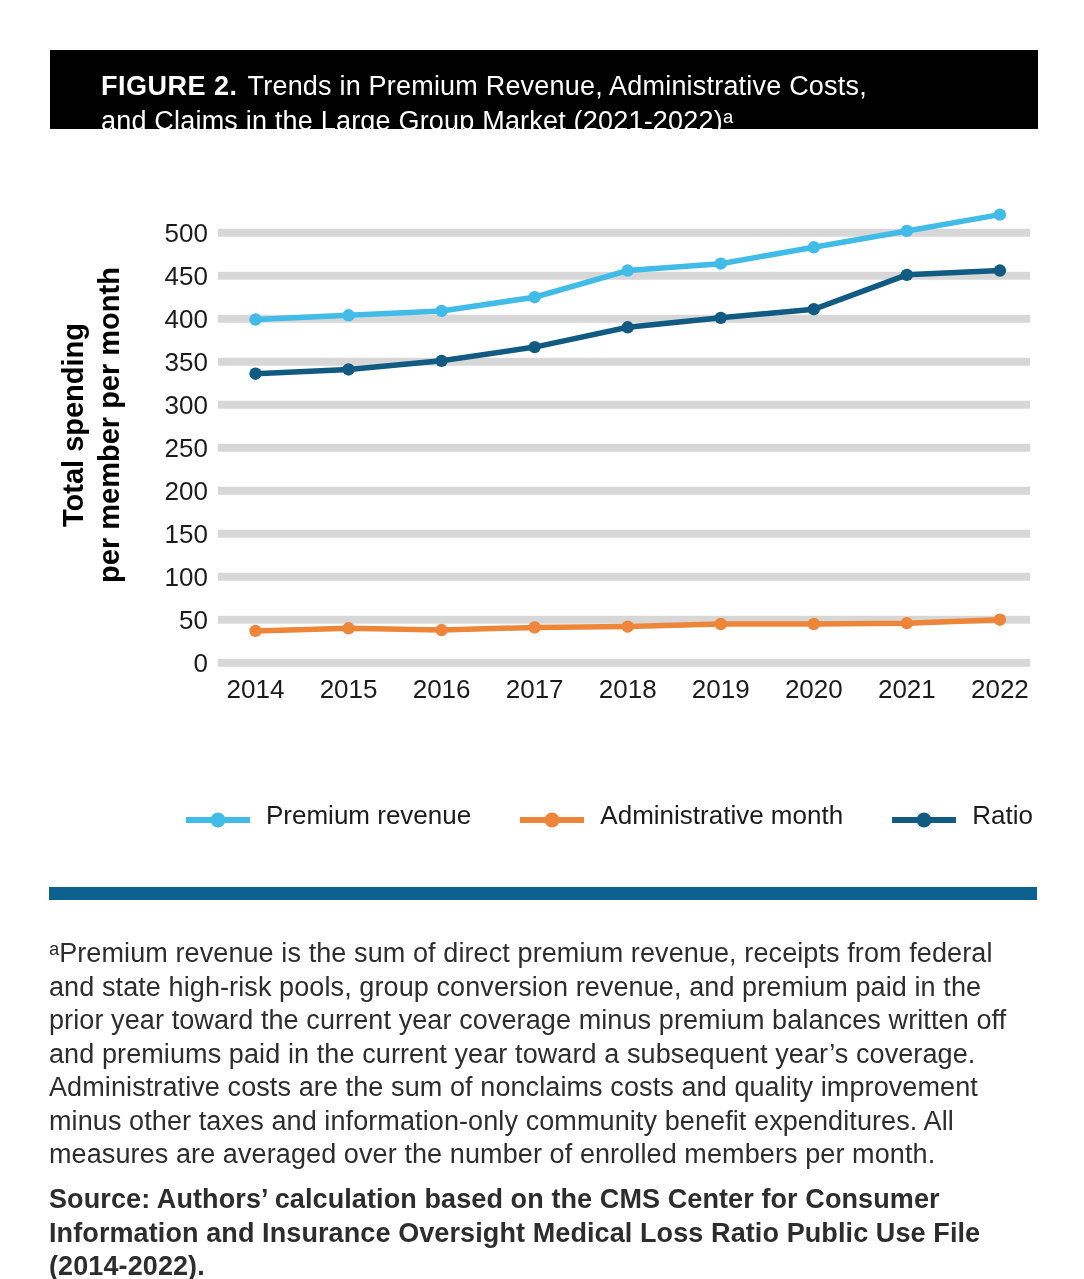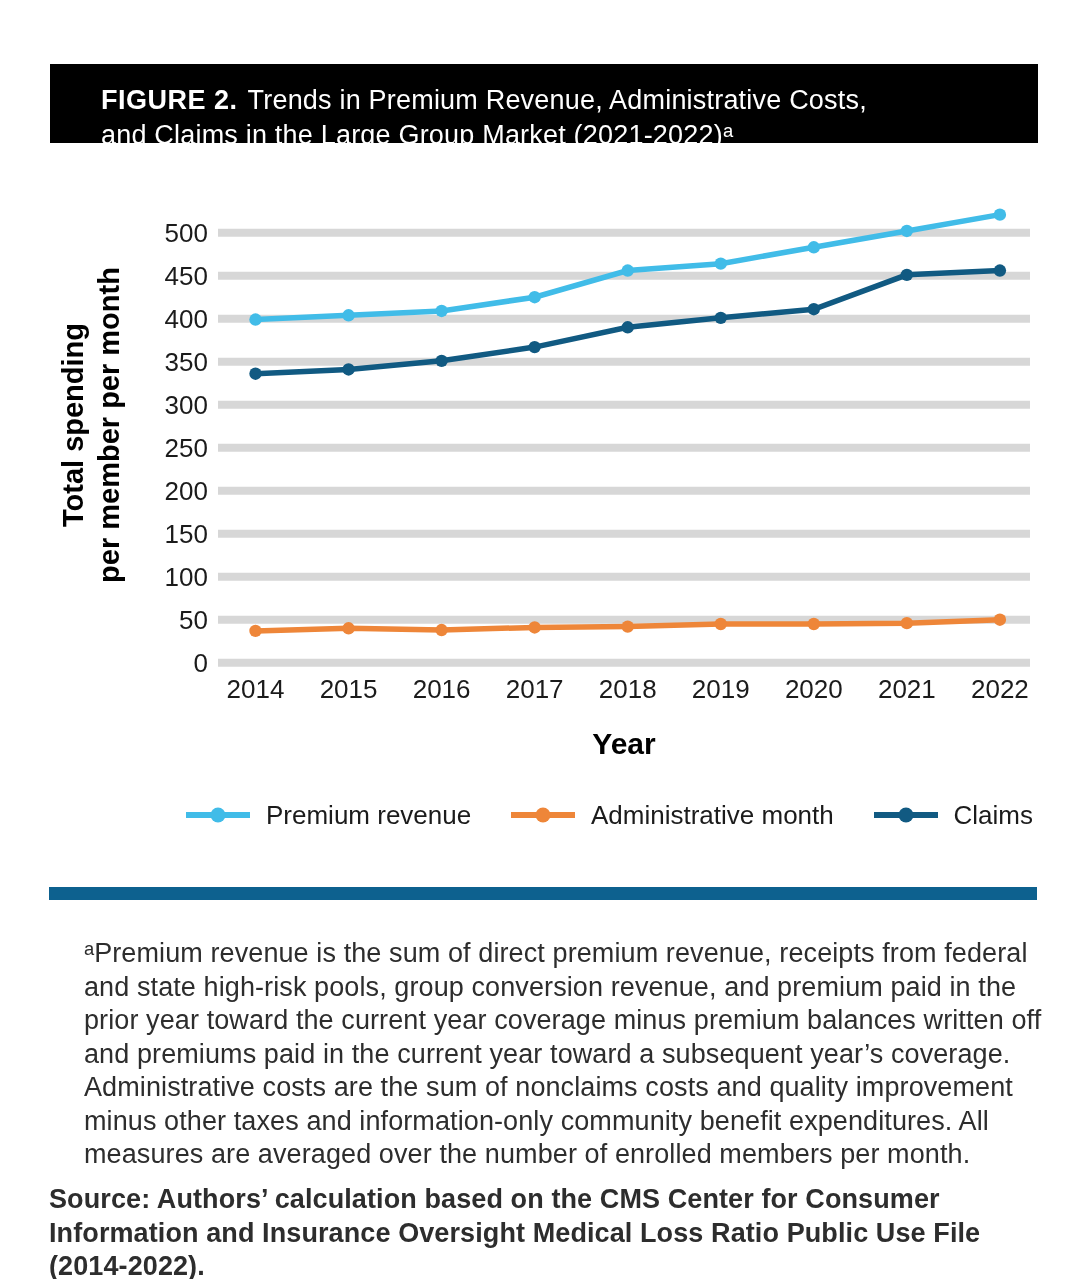--- a/index.html
+++ b/index.html
@@ -2,21 +2,21 @@
 <html><head>
 <meta charset="utf-8">
 <style>
   html,body{margin:0;padding:0;background:#ffffff;}
   .page{
     position:relative;width:1084px;height:1279px;background:#ffffff;
     font-family:"Liberation Sans",sans-serif;overflow:hidden;
   }
   
   .fig-header{
-    position:absolute;left:50px;top:64px;width:988px;height:79px;
+    position:absolute;left:50px;top:50px;width:988px;height:79px;
     box-sizing:border-box;padding:19px 20px 0 51px;overflow:hidden;
   }
   .fig-header .h-line{
     color:#ffffff;font-size:27px;line-height:35px;white-space:nowrap;
     font-weight:500;letter-spacing:0.2px;
   }
   .fig-header .h-label{font-weight:700;margin-right:10px;letter-spacing:0.5px;}
   
   .chart-svg{position:absolute;left:130px;top:195px;}
   .chart-svg text.tick{font-family:"Liberation Sans",sans-serif;font-size:26px;fill:#1b1b1b;}
@@ -28,29 +28,29 @@
   }
   .x-axis-title{
     position:absolute;left:218px;top:727px;width:812px;
     text-align:center;font-size:30px;font-weight:700;color:#000;
   }
   
   .legend{
     position:absolute;left:185px;top:797px;width:848px;height:36px;
     display:flex;justify-content:space-between;align-items:center;
   }
-  .legend-item{display:flex;align-items:center;gap:15px;}
+  .legend-item{display:flex;align-items:flex-end;gap:15px;}
   .legend-item span{font-size:26px;color:#1b1b1b;}
   
   .divider{position:absolute;left:49px;top:887px;width:988px;height:13px;}
   .note{
     position:absolute;left:49px;width:992px;
     font-size:27px;line-height:33.5px;color:#2d2d2d;letter-spacing:0.1px;
   }
-  .footnote{top:910px;margin-left:35px;}
+  .footnote{top:910px;}
   .source{top:1156px;font-weight:bold;}
 </style>
 </head>
 <body>
 
 <div class="page">
 
   <div class="fig-header" id="fig-header" style="background: rgb(0, 0, 0);">
     <div class="h-line"><span class="h-label">FIGURE 2.</span><span>Trends in Premium Revenue, Administrative Costs,</span></div>
     <div class="h-line">and Claims in the Large Group Market (2021-2022)ᵃ</div>
@@ -118,21 +118,20 @@
       <circle cx="218.55" cy="174.44" r="6.2" fill="#115a82"></circle>
       <circle cx="311.6" cy="165.83999999999997" r="6.2" fill="#115a82"></circle>
       <circle cx="404.65" cy="152.07999999999998" r="6.2" fill="#115a82"></circle>
       <circle cx="497.7" cy="132.3" r="6.2" fill="#115a82"></circle>
       <circle cx="590.75" cy="122.83999999999997" r="6.2" fill="#115a82"></circle>
       <circle cx="683.8" cy="114.24000000000001" r="6.2" fill="#115a82"></circle>
       <circle cx="776.85" cy="79.83999999999997" r="6.2" fill="#115a82"></circle>
       <circle cx="869.9" cy="75.54000000000002" r="6.2" fill="#115a82"></circle>
     </svg>
 
-  <div class="x-axis-title">Year</div>
 
   <div class="legend" id="legend">
       <div class="legend-item">
         <svg width="66" height="22">
           <line x1="1" x2="65" y1="11" y2="11" stroke="#41bce8" stroke-width="6"></line>
           <circle cx="33" cy="11" r="7.5" fill="#41bce8"></circle>
         </svg>
         <span>Premium revenue</span>
       </div>
       <div class="legend-item">
@@ -140,21 +139,21 @@
           <line x1="1" x2="65" y1="11" y2="11" stroke="#ee8639" stroke-width="6"></line>
           <circle cx="33" cy="11" r="7.5" fill="#ee8639"></circle>
         </svg>
         <span>Administrative month</span>
       </div>
       <div class="legend-item">
         <svg width="66" height="22">
           <line x1="1" x2="65" y1="11" y2="11" stroke="#115a82" stroke-width="6"></line>
           <circle cx="33" cy="11" r="7.5" fill="#115a82"></circle>
         </svg>
-        <span>Claims</span>
+        <span>Ratio</span>
       </div>
     </div>
 
   <div class="divider" id="divider" style="background: rgb(13, 97, 143);"></div>
 
   <p class="note footnote">ᵃPremium revenue is the sum of direct premium revenue, receipts from federal and state high-risk pools, group conversion revenue, and premium paid in the prior year toward the current year coverage minus premium balances written off and premiums paid in the current year toward a subsequent year’s coverage. Administrative costs are the sum of nonclaims costs and quality improvement minus other taxes and information-only community benefit expenditures. All measures are averaged over the number of enrolled members per month.</p>
   <p class="note source">Source: Authors’ calculation based on the CMS Center for Consumer Information and Insurance Oversight Medical Loss Ratio Public Use File (2014-2022).</p>
 
 </div>
 

